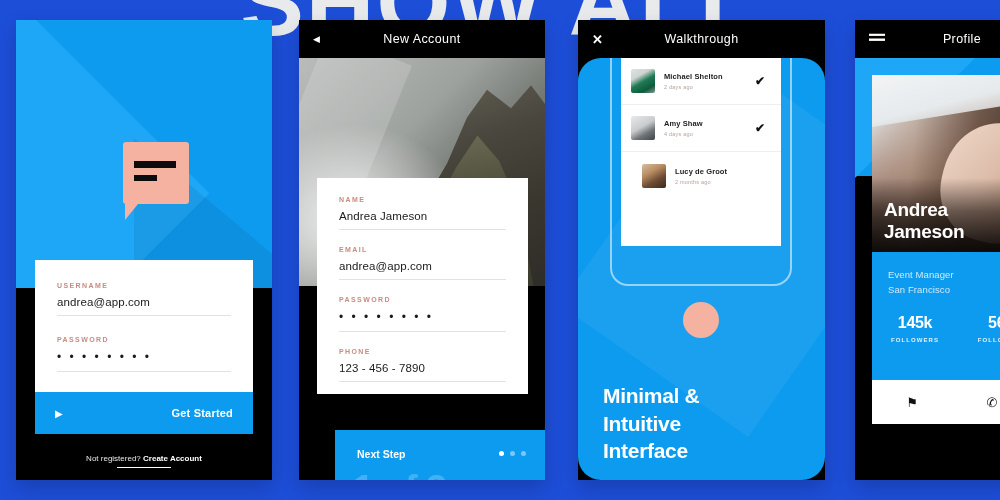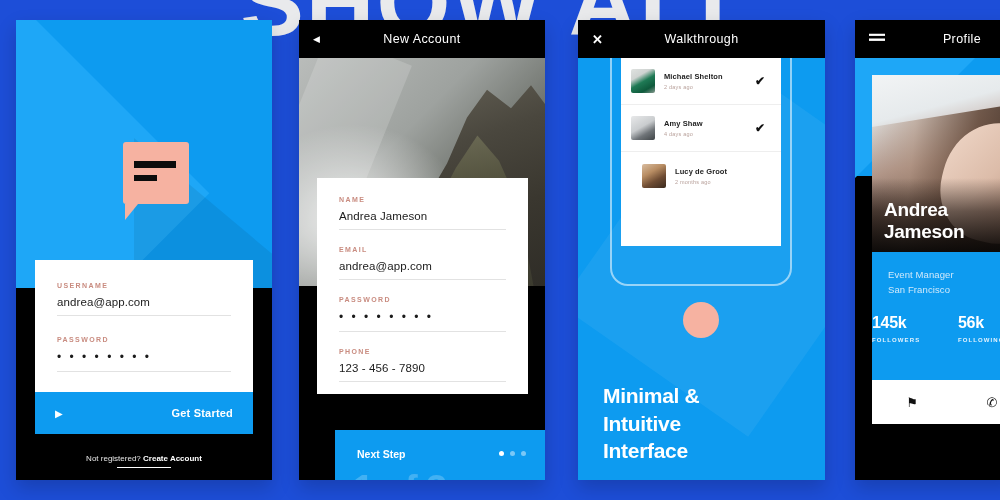--- a/index.html
+++ b/index.html
@@ -147,21 +147,21 @@
   }
   #next-step .dots i.on { background: #fff; }
   #step-ghost {
     position: absolute; left: 18px; top: 38px;
     font-size: 38px; font-weight: bold; color: rgba(255,255,255,.22); letter-spacing: -1px;
   }
 
   
   #screen-walk { left: 578px; width: 247px; }
   #walk-body {
-    position: relative; height: 422px; background: #0d9bf0; overflow: hidden;
+    position: relative; height: 422px; background: #0d9bf0; overflow: hidden; border-radius: 23px;
   }
   #walk-body .shade {
     position: absolute; right: -30px; top: 40px; width: 230px; height: 300px;
     background: rgba(255,255,255,.06); transform: rotate(35deg);
   }
   #device-frame {
     position: absolute; left: 32px; top: -62px; width: 182px; height: 290px;
     border: 2px solid rgba(255,255,255,.55); border-radius: 18px;
   }
   #device-screen {
@@ -228,21 +228,21 @@
   #prof-meta {
     position: absolute; left: 17px; top: 232px; width: 160px; height: 128px;
     background: #0d9bf0; padding: 16px 0 0 16px;
   }
   #prof-meta .role, #prof-meta .city {
     color: #d0e9fb; font-size: 9.5px; line-height: 1.55; letter-spacing: .1px;
   }
   #prof-stats {
     position: absolute; left: 0; top: 62px; display: flex; width: 190px;
   }
-  #prof-stats .stat { width: 86px; text-align: left; }
+  #prof-stats .stat { width: 86px; text-align: center; }
   #prof-stats .num { color: #fff; font-size: 16px; font-weight: bold; letter-spacing: -.3px; }
   #prof-stats .cap {
     color: #e3f2fd; font-size: 6px; font-weight: bold; letter-spacing: 1.1px; margin-top: 5px;
   }
   #prof-actions {
     position: absolute; left: 17px; top: 360px; width: 160px; height: 44px;
     background: #fff; display: flex; align-items: center;
   }
   #prof-actions .act { width: 80px; text-align: center; font-size: 13px; color: #111; }
 </style>

